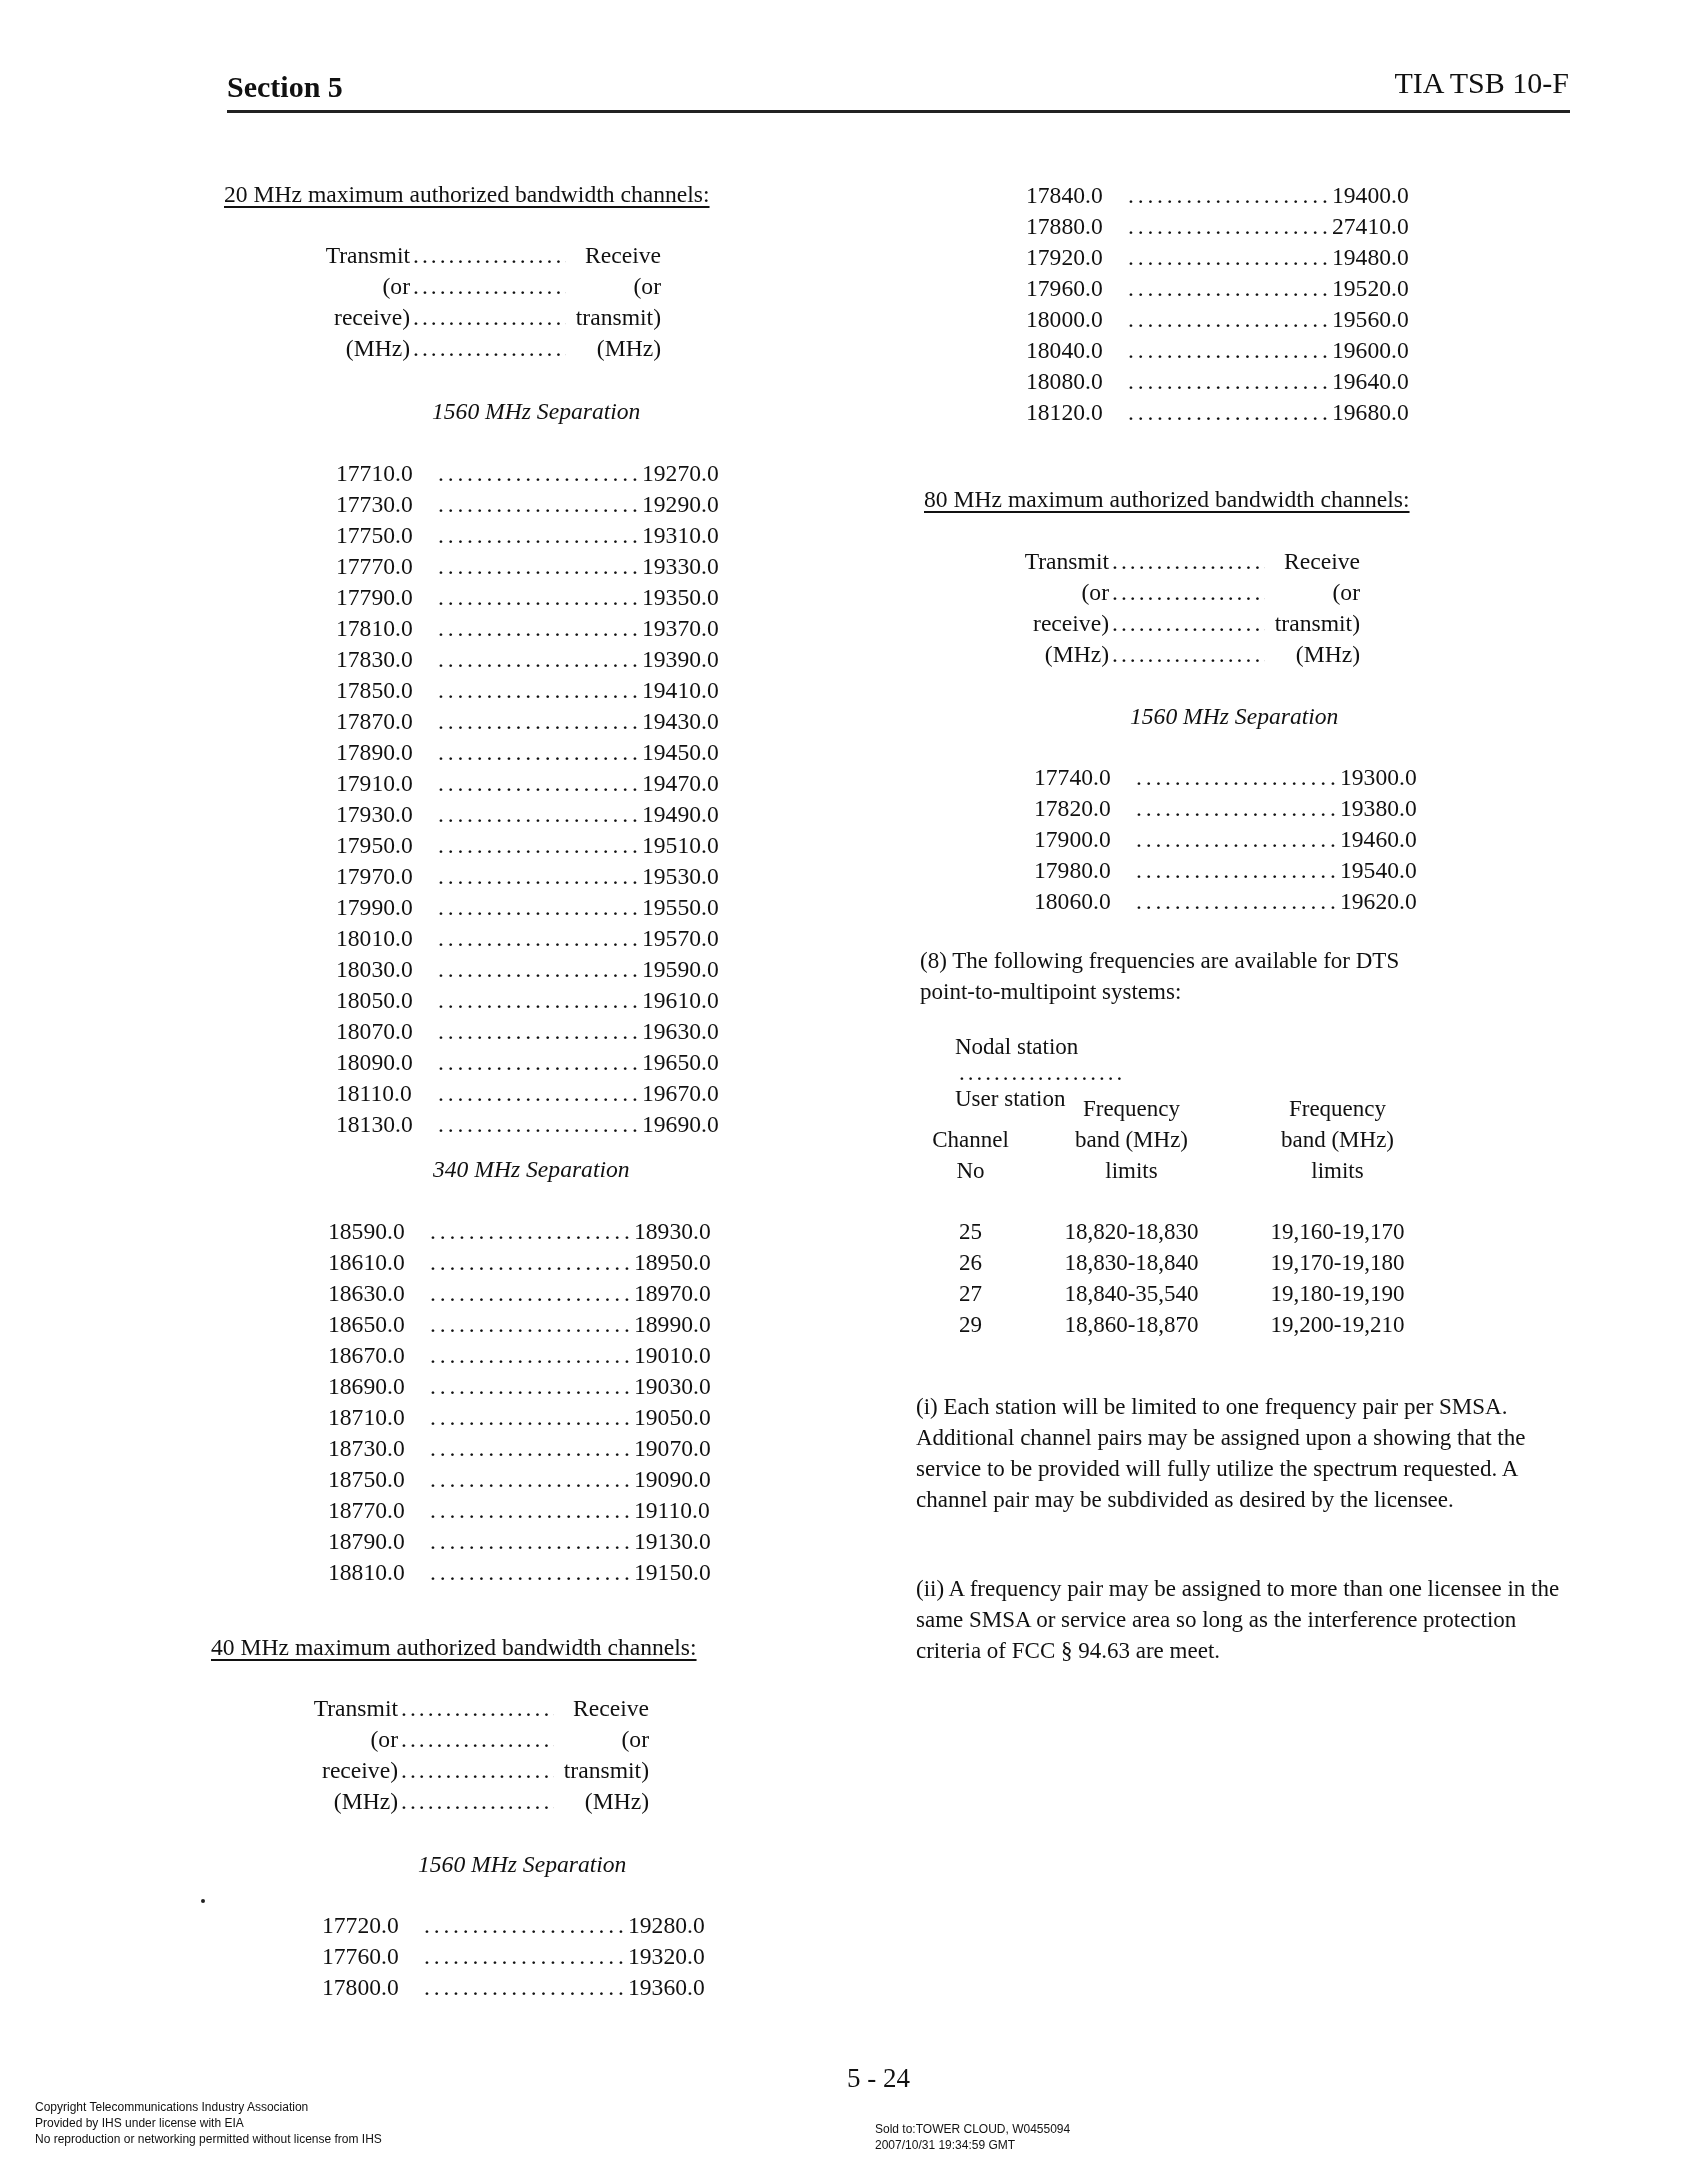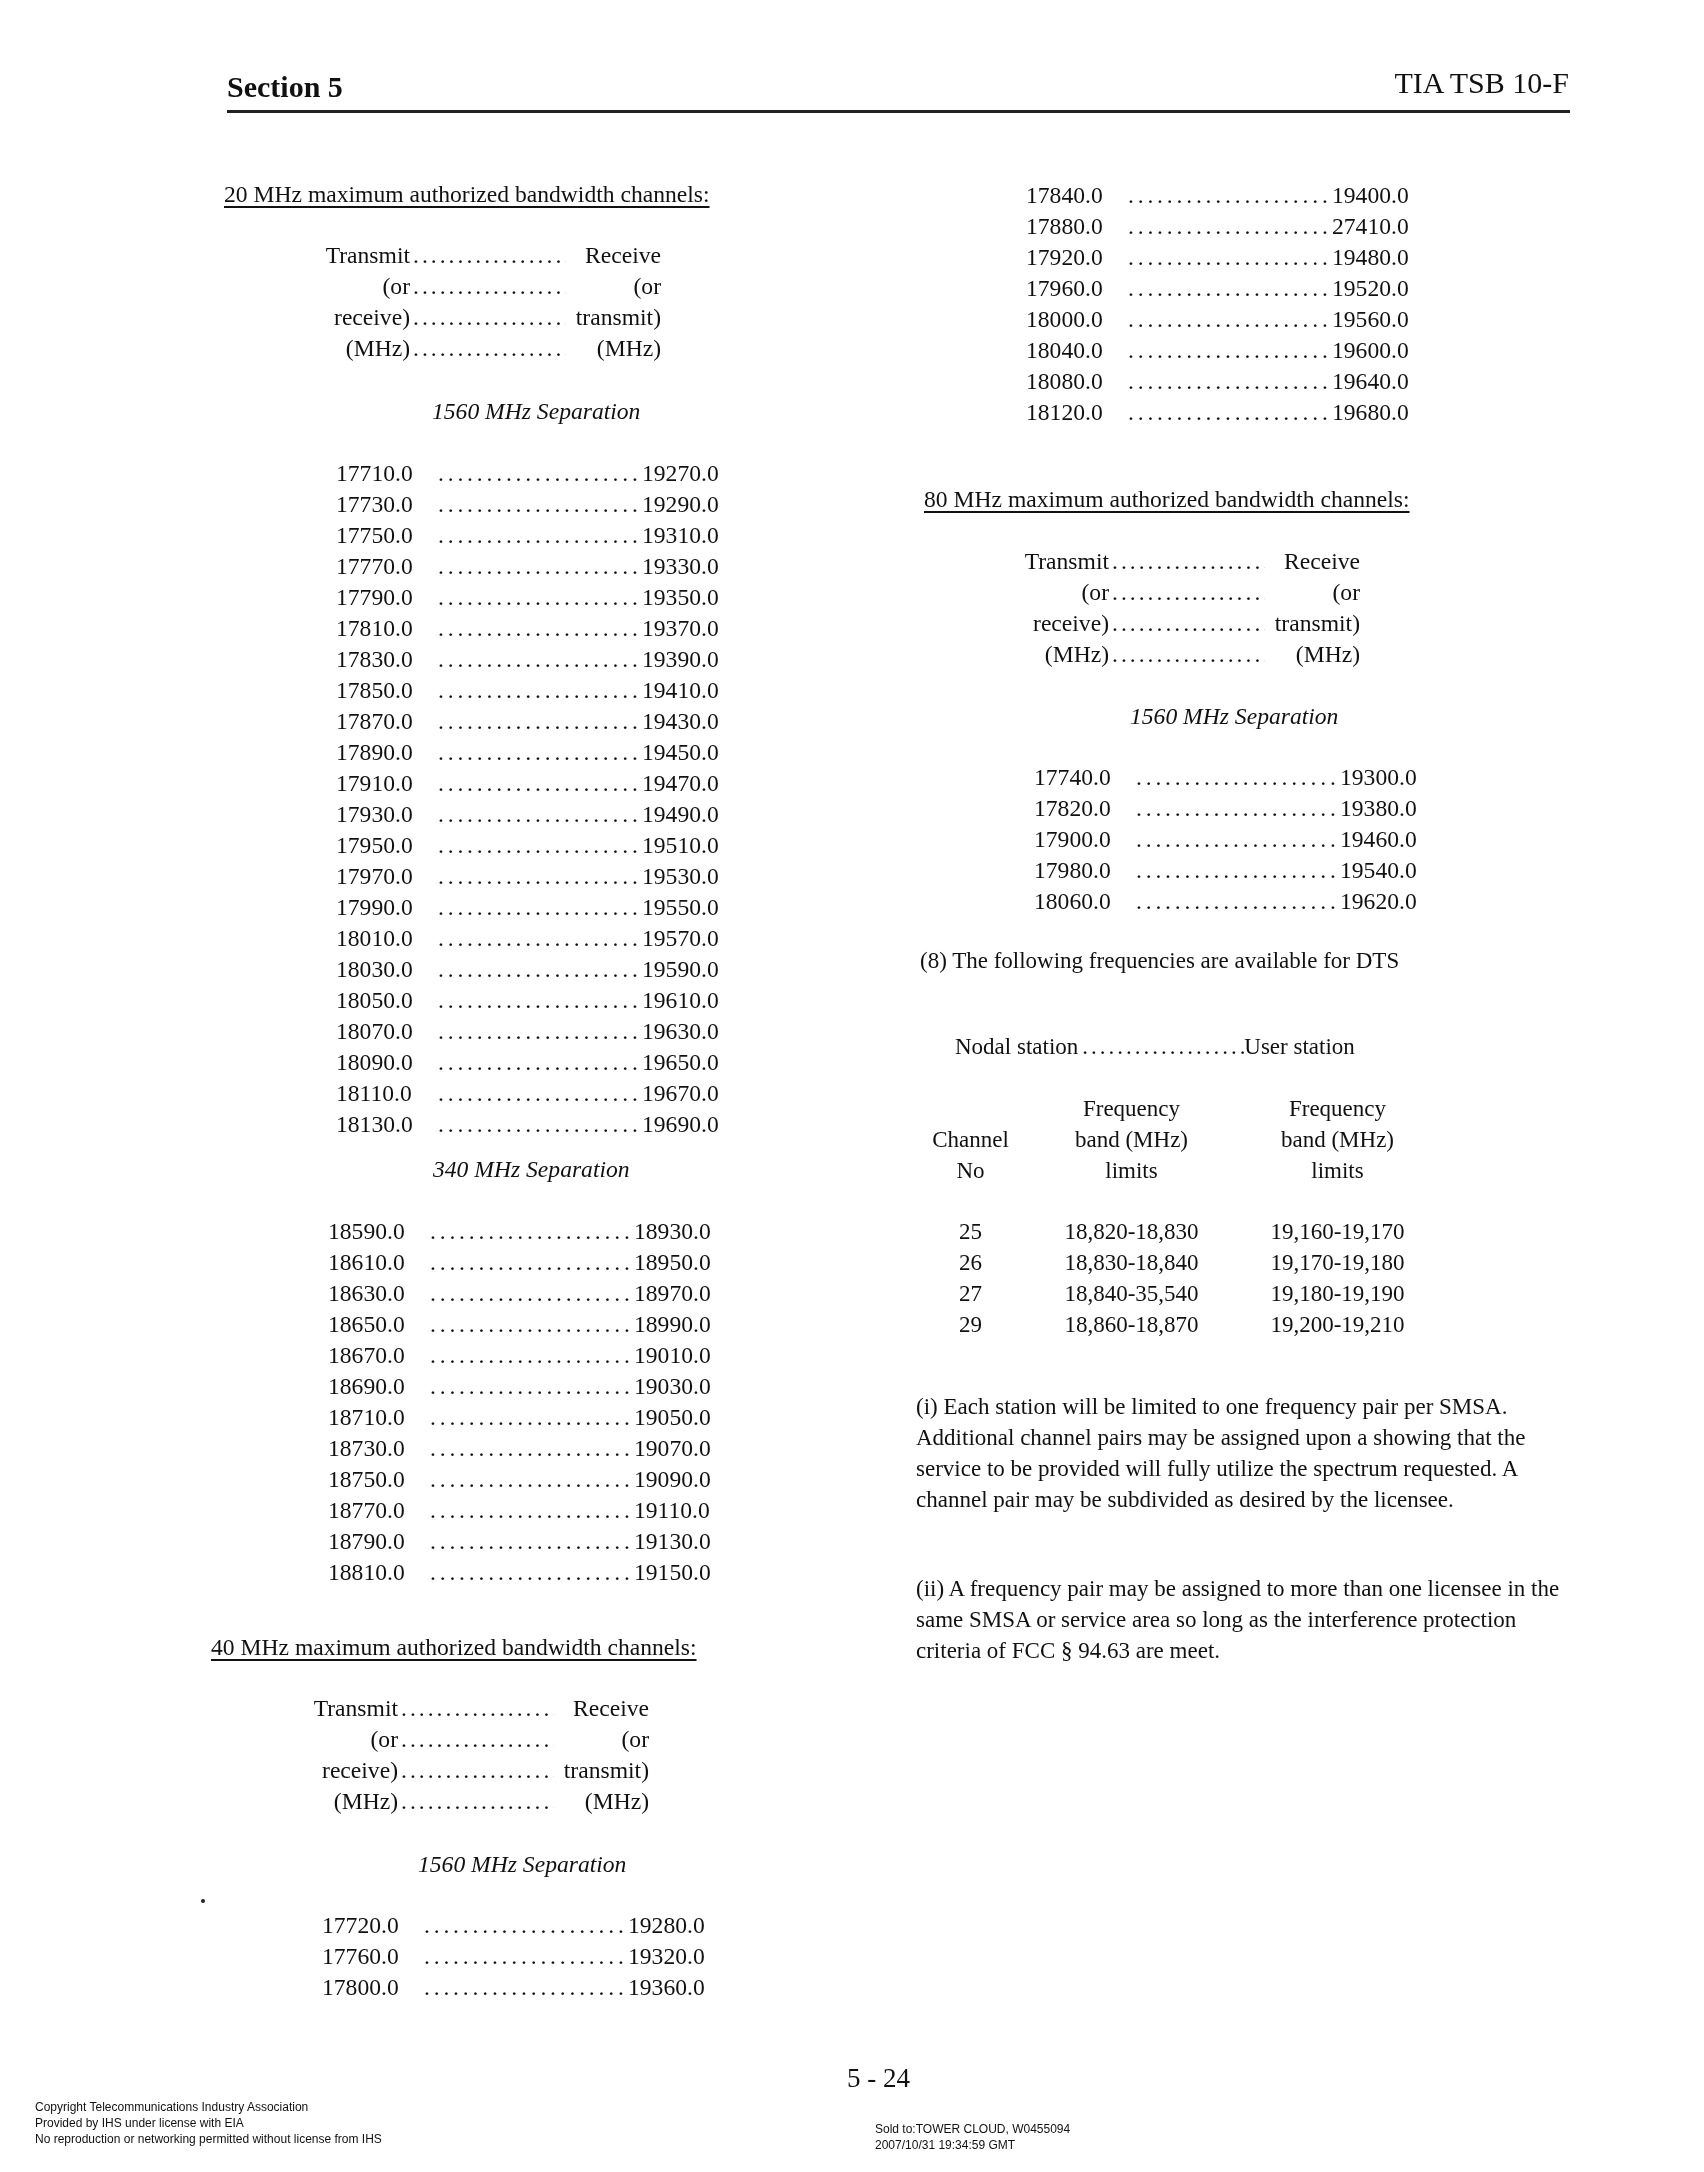--- a/index.html
+++ b/index.html
@@ -387,23 +387,24 @@
     </div>
     <div class="row">
       <span class="t">18060.0</span>
       <span class="d">........................................</span>
       <span class="rcv">19620.0</span>
     </div>
   </div>
 
 <div class="abs para" style="left:920px; top:945px;">
   <div>(8) The following frequencies are available for DTS</div>
-</div>
-
-<div class="abs nodal" style="left:955px; top:1034px; display:flex;">
+  <div>point-to-multipoint systems:</div>
+</div>
+
+<div class="abs nodal" style="left:955px; top:1034px; display:flex;flex-direction:column;">
   <span>Nodal station</span>
   <span style="width:166px; overflow:hidden; letter-spacing:3px; padding-left:4px; box-sizing:border-box;">...........................</span>
   <span>User station</span>
 </div>
 
 <div class="abs ptab" style="left:915px; top:1093px;">
   <div class="hrow">
     <div class="c1">
         <div>&nbsp;</div>
         <div>Channel</div>

